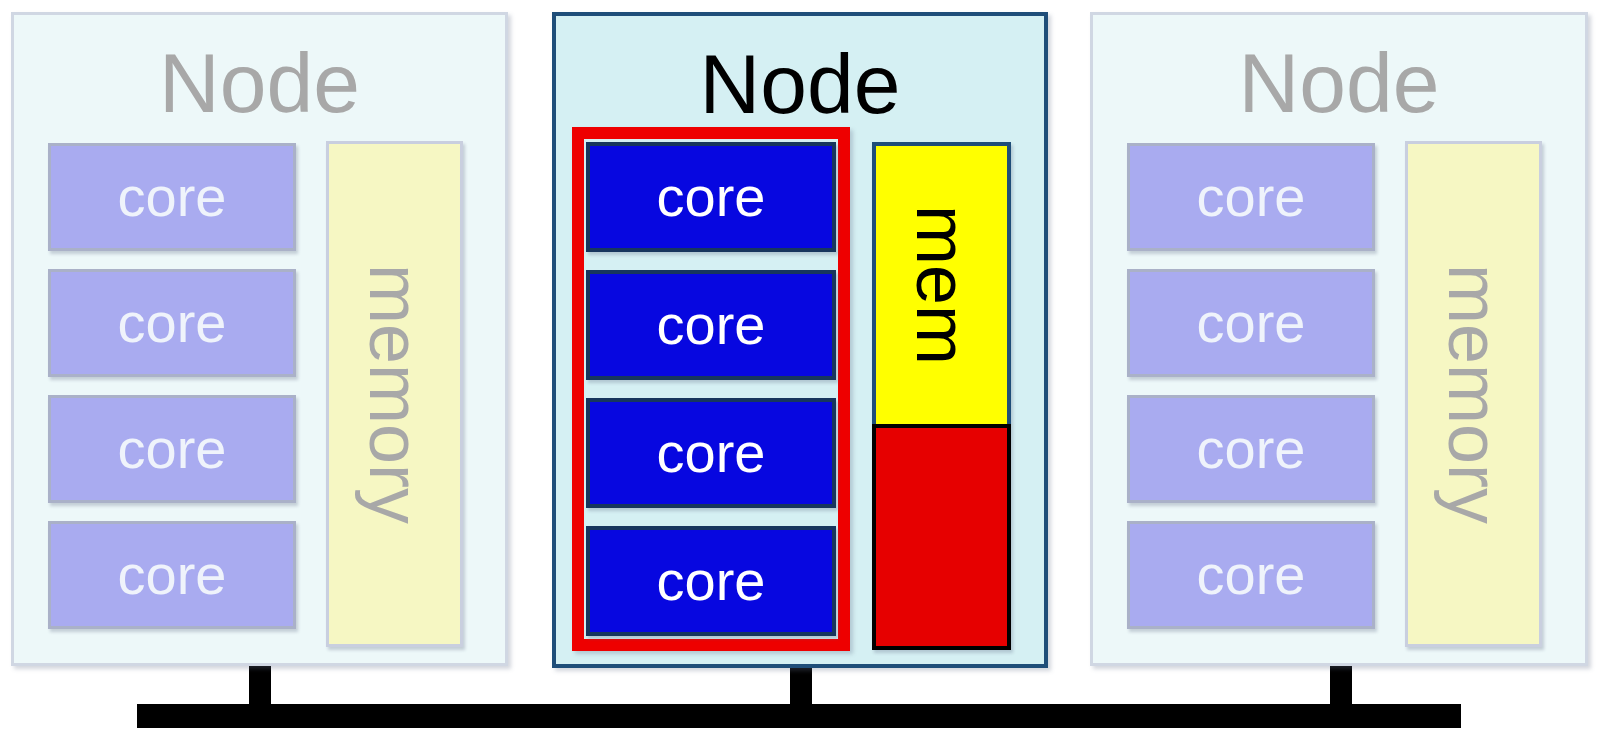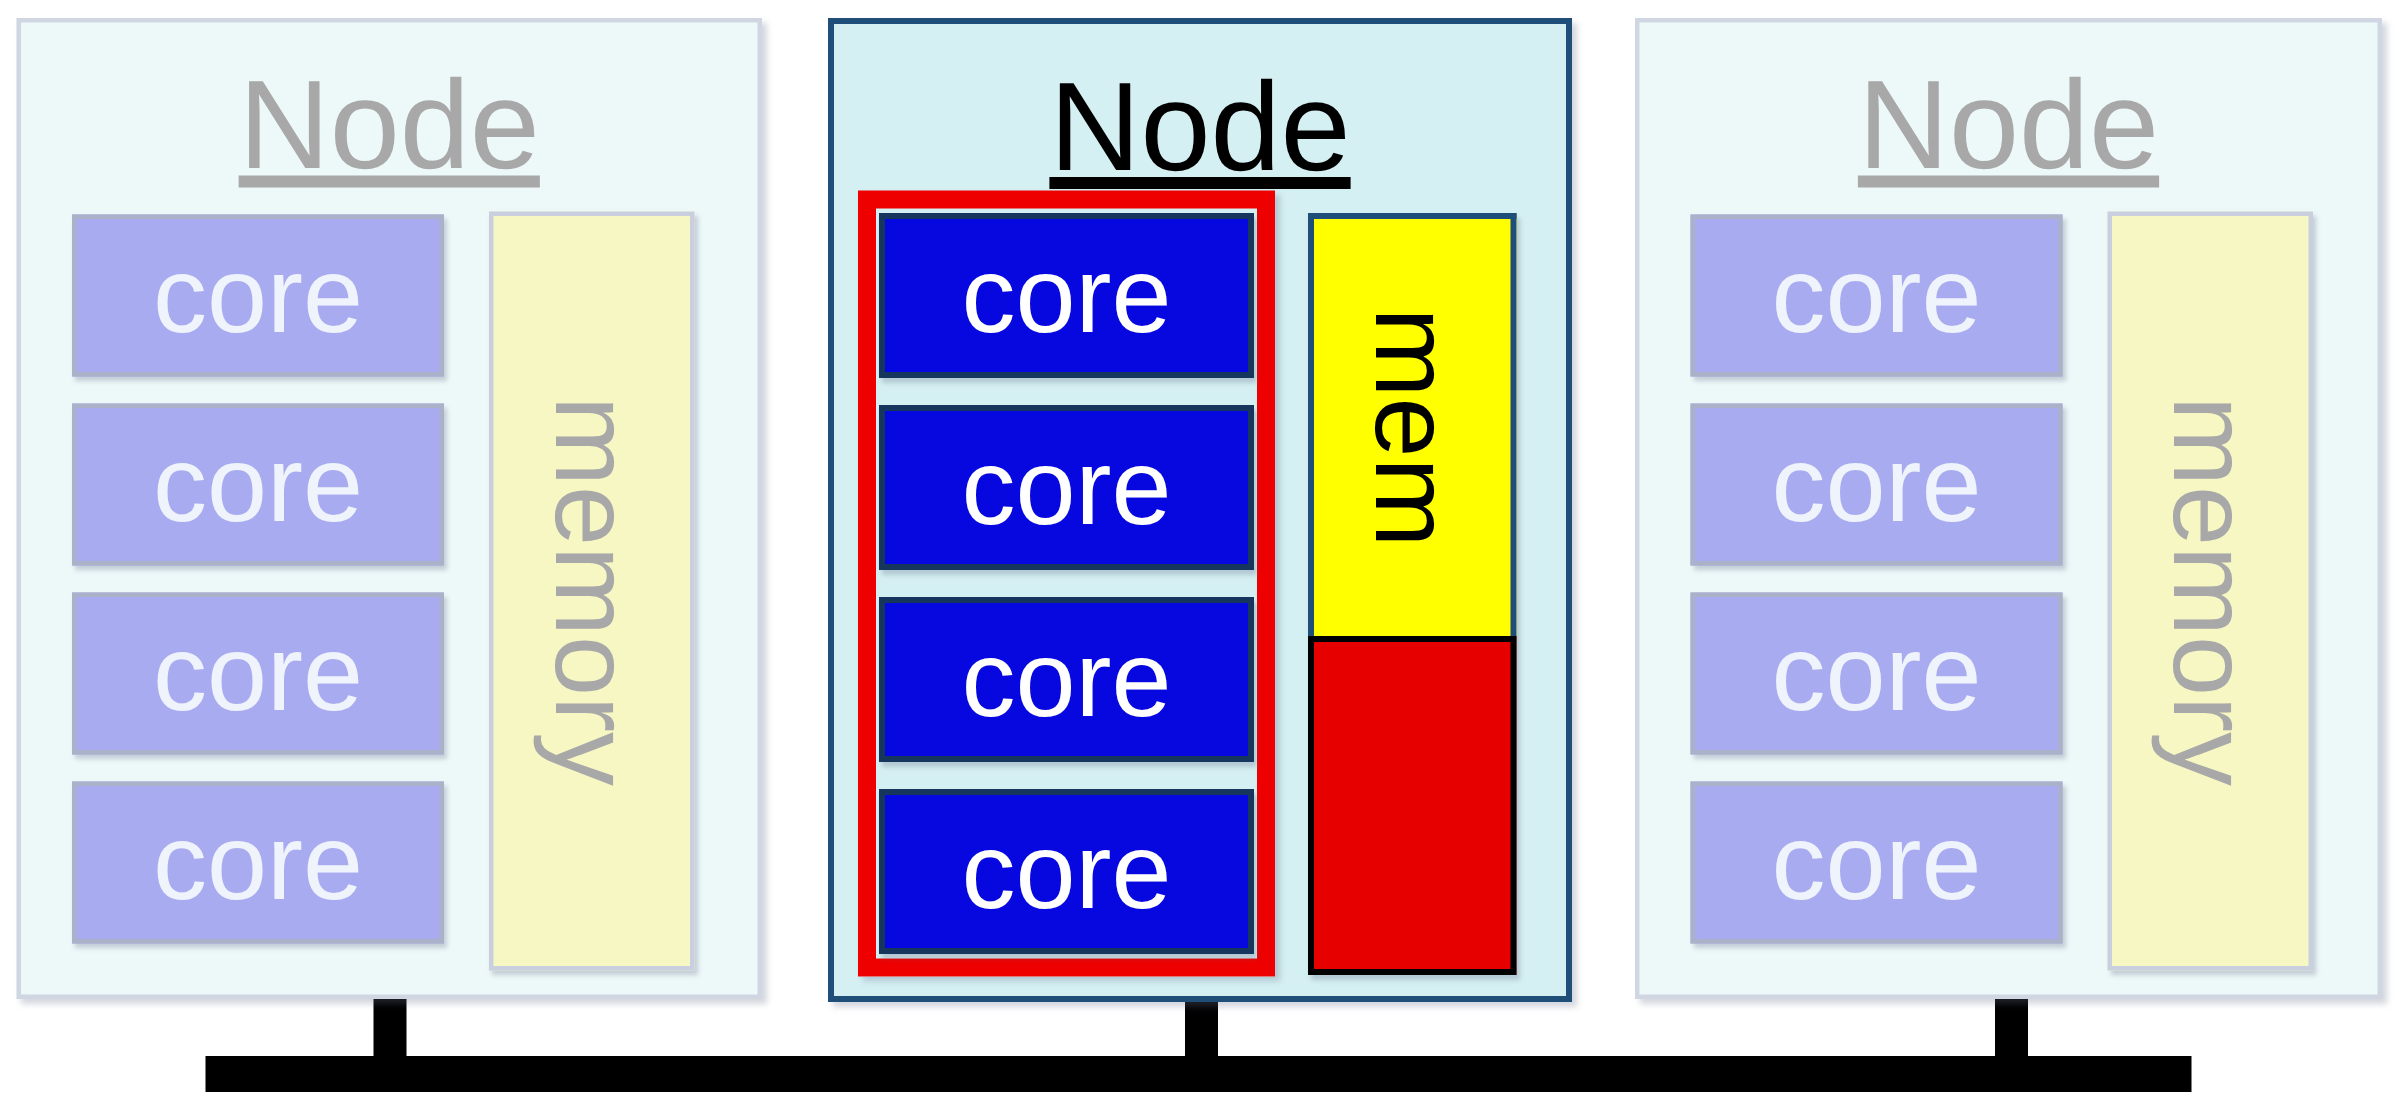--- a/index.html
+++ b/index.html
@@ -18,32 +18,32 @@
     background:var(--node-faded-bg,#edf8f9);
     border:3px solid var(--node-faded-border,#d0d7e3);
   }
   .node.active{
     background:var(--node-active-bg,#d5f0f3);
     border:4px solid var(--node-active-border,#1f4e79);
     height:656px;width:496px;
   }
   .node-title{
     height:110px;display:flex;align-items:flex-end;justify-content:center;
-    font-size:84px;line-height:1;padding-top:14px;text-decoration:underline;
+    font-size:84px;line-height:1;padding-top:14px;
   }
   .faded .node-title{color:var(--title-faded,#a8a8a8);}
   .active .node-title{color:var(--title-active,#000);}
   
   .cores{
     position:absolute;left:34px;top:128px;width:248px;height:486px;
     display:flex;flex-direction:column;gap:18px;
   }
   .core{
     flex:1;display:flex;align-items:center;justify-content:center;
-    font-size:72px;line-height:1;
+    font-size:56px;line-height:1;
     box-shadow:2px 3px 3px rgba(100,110,135,.3);
   }
   .faded .core{
     background:var(--core-faded-bg,#a9abf0);
     border:3px solid var(--core-faded-border,#aab1c8);
     color:var(--core-faded-text,#eff3fb);
   }
   .active .core{
     background:var(--core-active-bg,#0707e0);
     border:4px solid var(--core-active-border,#17365d);

